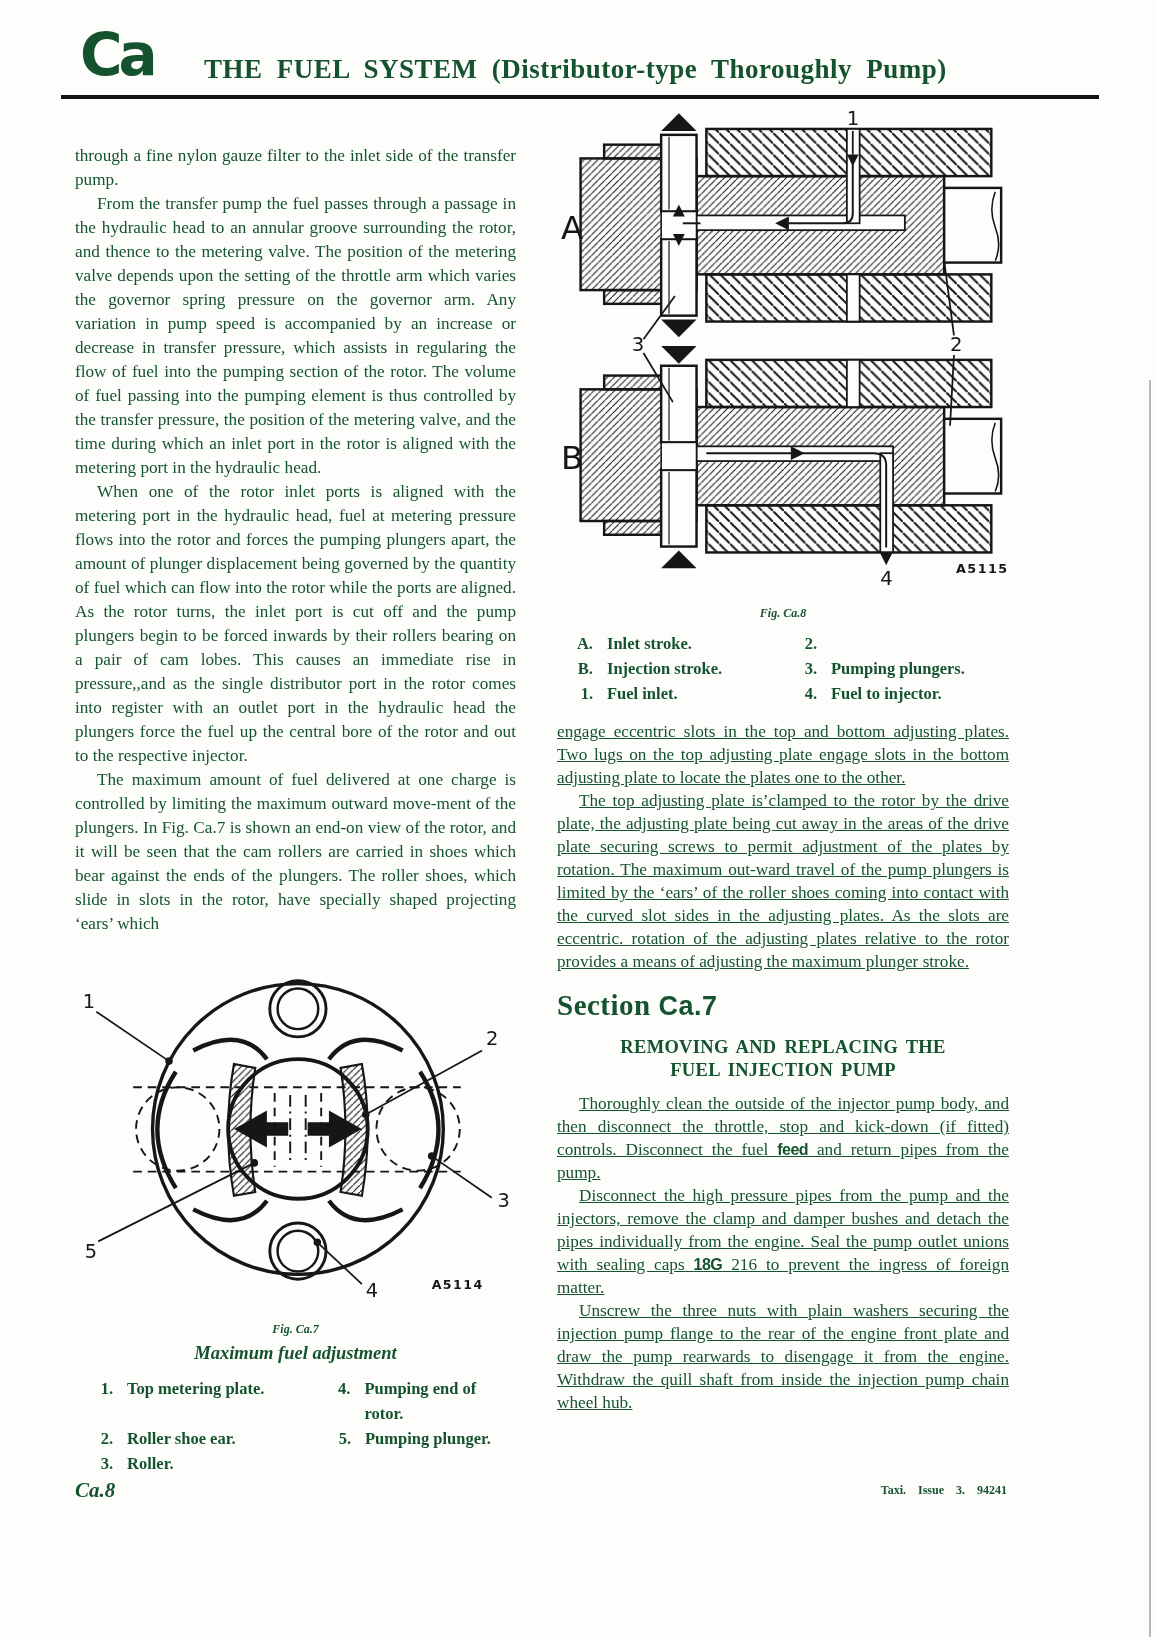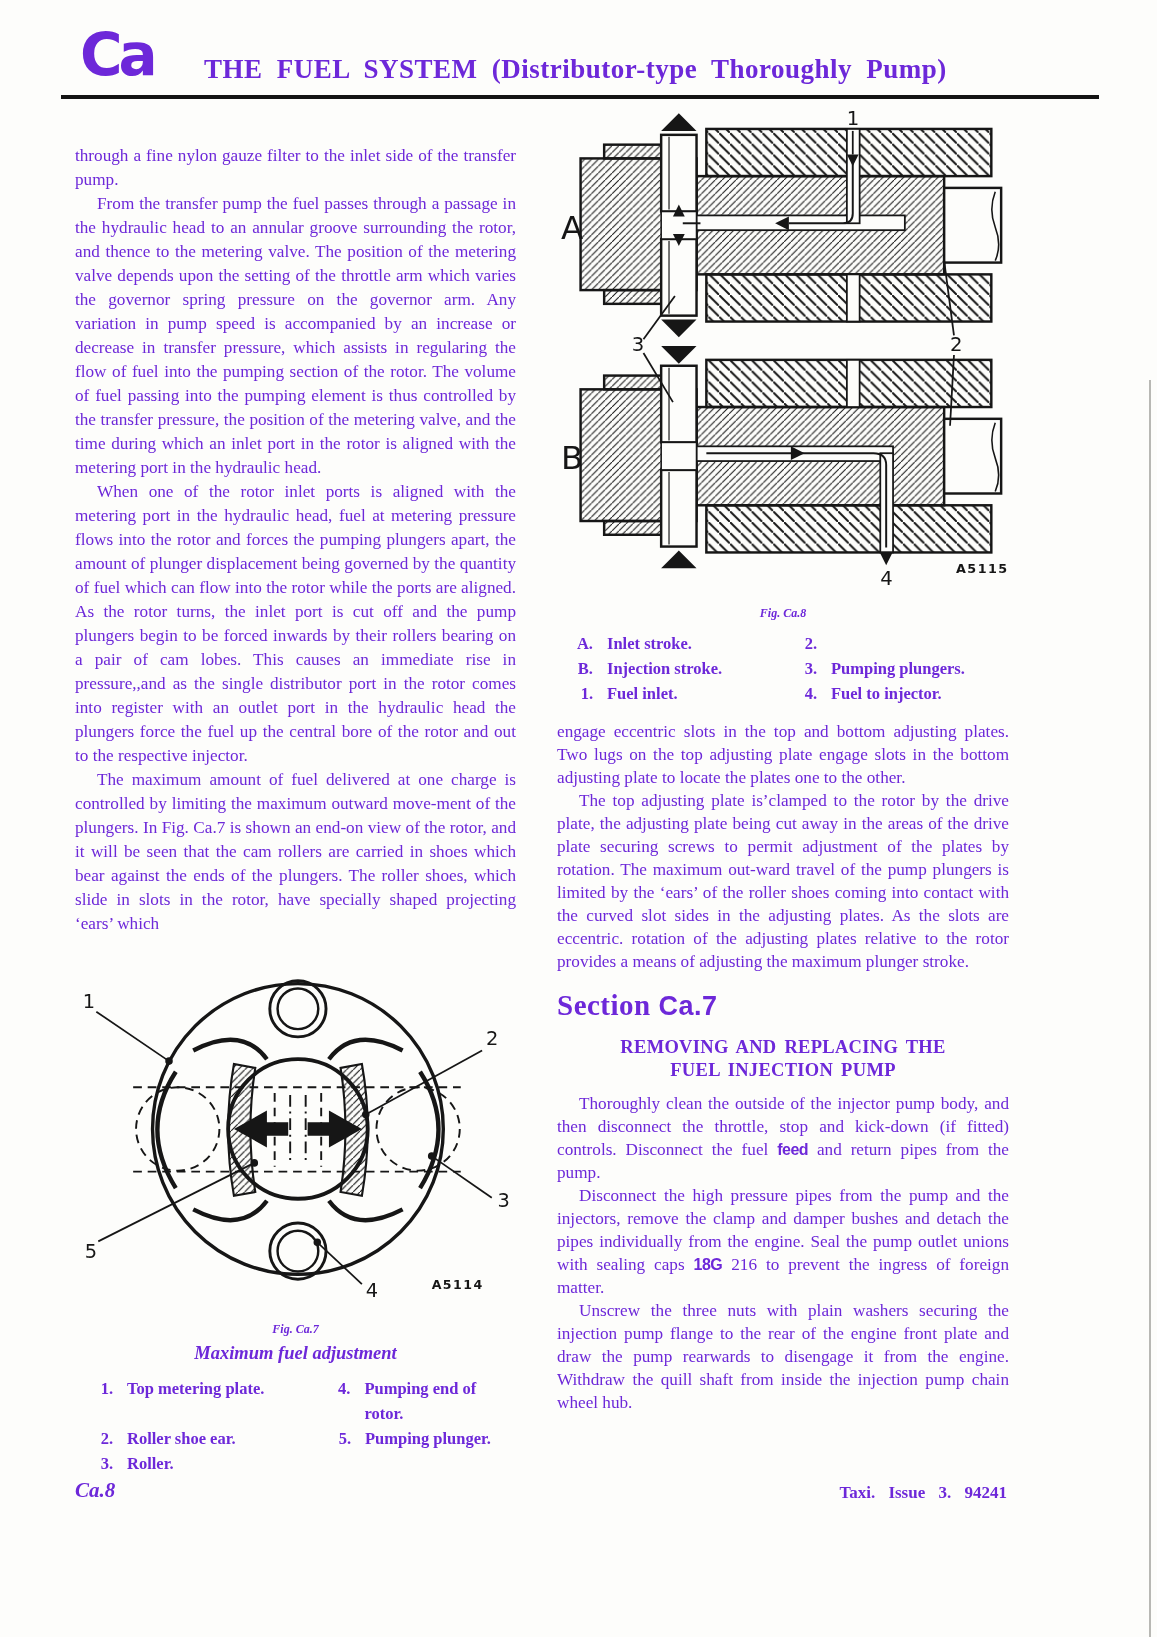--- a/index.html
+++ b/index.html
@@ -1,18 +1,18 @@
 <!DOCTYPE html>
 <html><head>
 <meta charset="utf-8">
 <style>
   html,body { margin:0; padding:0; background:#d8d8d4; }
   .page {
     position:relative; width:1157px; height:1637px; margin:0 auto;
-    background:#fdfdfb; color:#6d28d9; overflow:hidden;
+    background:#fdfdfb; color:#14532d; overflow:hidden;
     font-family:"Liberation Serif", serif;
   }
   .logo {
     position:absolute; left:80px; top:26px;
     font-family:"DejaVu Sans", sans-serif; font-weight:900;
     font-size:58px; letter-spacing:-4px; line-height:1;
   }
   .title {
     position:absolute; left:204px; top:54px;
     font-size:27px; font-weight:bold; letter-spacing:.5px; word-spacing:7px;
@@ -20,21 +20,21 @@
   }
   .rule { position:absolute; left:61px; right:58px; top:95px; height:4px; background:#141414; }
 
   .col-left  { position:absolute; left:75px;  top:112px; width:441px;margin-top:32px; }
   .col-right { position:absolute; left:557px; top:108px; width:452px; }
 
   p.body {
     margin:0; font-size:17.2px; line-height:24px; text-align:justify;
   }
   p.body.indent { text-indent:22px; }
-  .col-right p.body { line-height:23px; }
+  .col-right p.body { line-height:23px;text-decoration:underline; }
 
   .figwrap { margin-top:8px; }
   .figcap    { text-align:center; font-weight:bold; font-style:italic; font-size:12px;   margin-top:6px; }
   .figsubcap { text-align:center; font-weight:bold; font-style:italic; font-size:18.5px; margin-top:6px; }
 
   .legend { margin-top:12px; font-weight:bold; font-size:16.5px; }
   .lgrow  { display:flex; line-height:25px; }
   .lgkey  { width:26px; text-align:right; }
   .lgval  { margin-left:14px; }
   .lgleft  { display:flex; width:224px; }
@@ -44,21 +44,21 @@
   .sec-heading { margin:16px 0 4px 0; font-size:29px; font-weight:bold; letter-spacing:.5px; }
   .sec-heading .sec-num { font-family:"Liberation Sans", sans-serif; font-size:27px; }
   .subsec-heading {
     max-width:372px; margin:14px auto 10px auto; text-align:center;
     font-weight:bold; font-size:18.5px; line-height:23px; letter-spacing:.3px; word-spacing:3px;
   }
   b.inlinebold { font-family:"Liberation Sans", sans-serif; font-size:16px; letter-spacing:-.5px; }
 
   .foot-left  { position:absolute; left:75px; top:1478px; font-size:21px; font-weight:bold; font-style:italic; }
   .foot-right { position:absolute; left:557px; top:1483px; width:450px; text-align:right;
-                font-size:17px; font-weight:bold; word-spacing:9px; }
+                font-size:12px; font-weight:bold; word-spacing:9px; }
 
   .scan-edge { position:absolute; right:6px; top:380px; bottom:0; width:2px; background:#9a9a96; opacity:.7; }
 
   svg .callout { font-family:"DejaVu Sans", sans-serif; font-size:20px; fill:#161616; }
   svg .biglabel { font-family:"DejaVu Sans", sans-serif; font-size:33px; fill:#161616; }
   svg .refcode { font-family:"DejaVu Sans", sans-serif; font-weight:bold; font-size:13px; letter-spacing:1.5px; fill:#161616; }
   svg .ln { stroke:#161616; fill:none; }
 </style>
 </head>
 <body>

